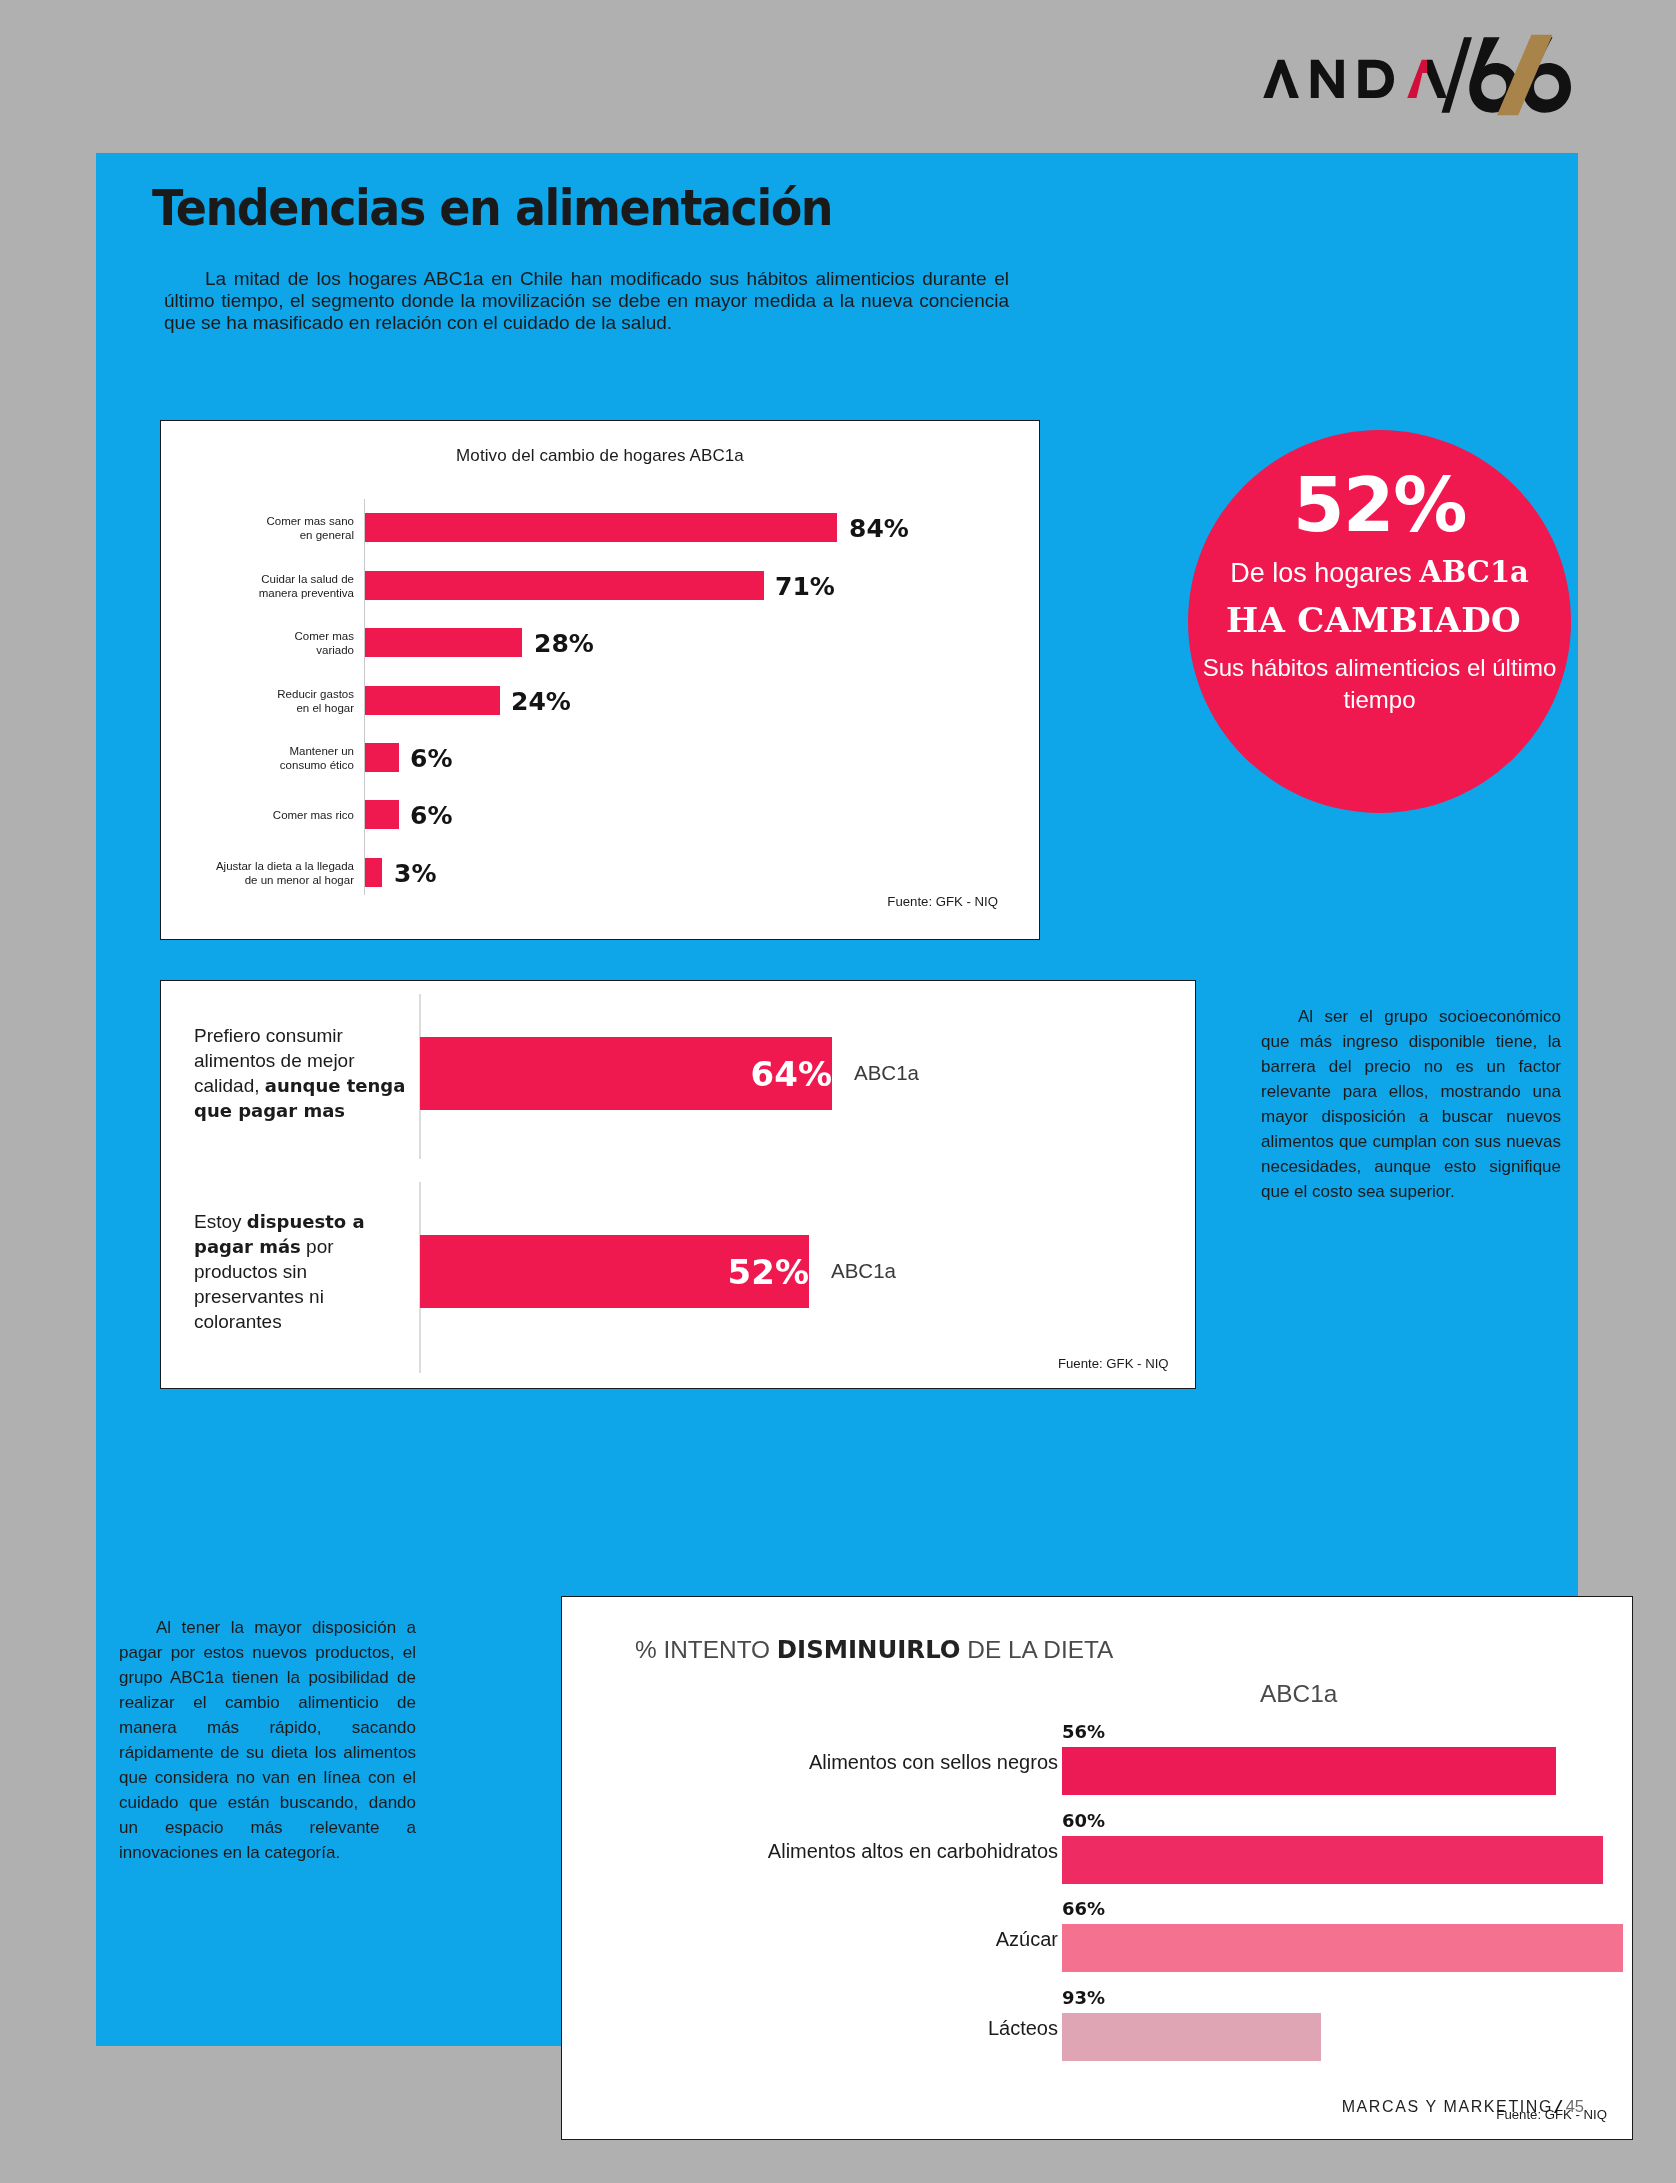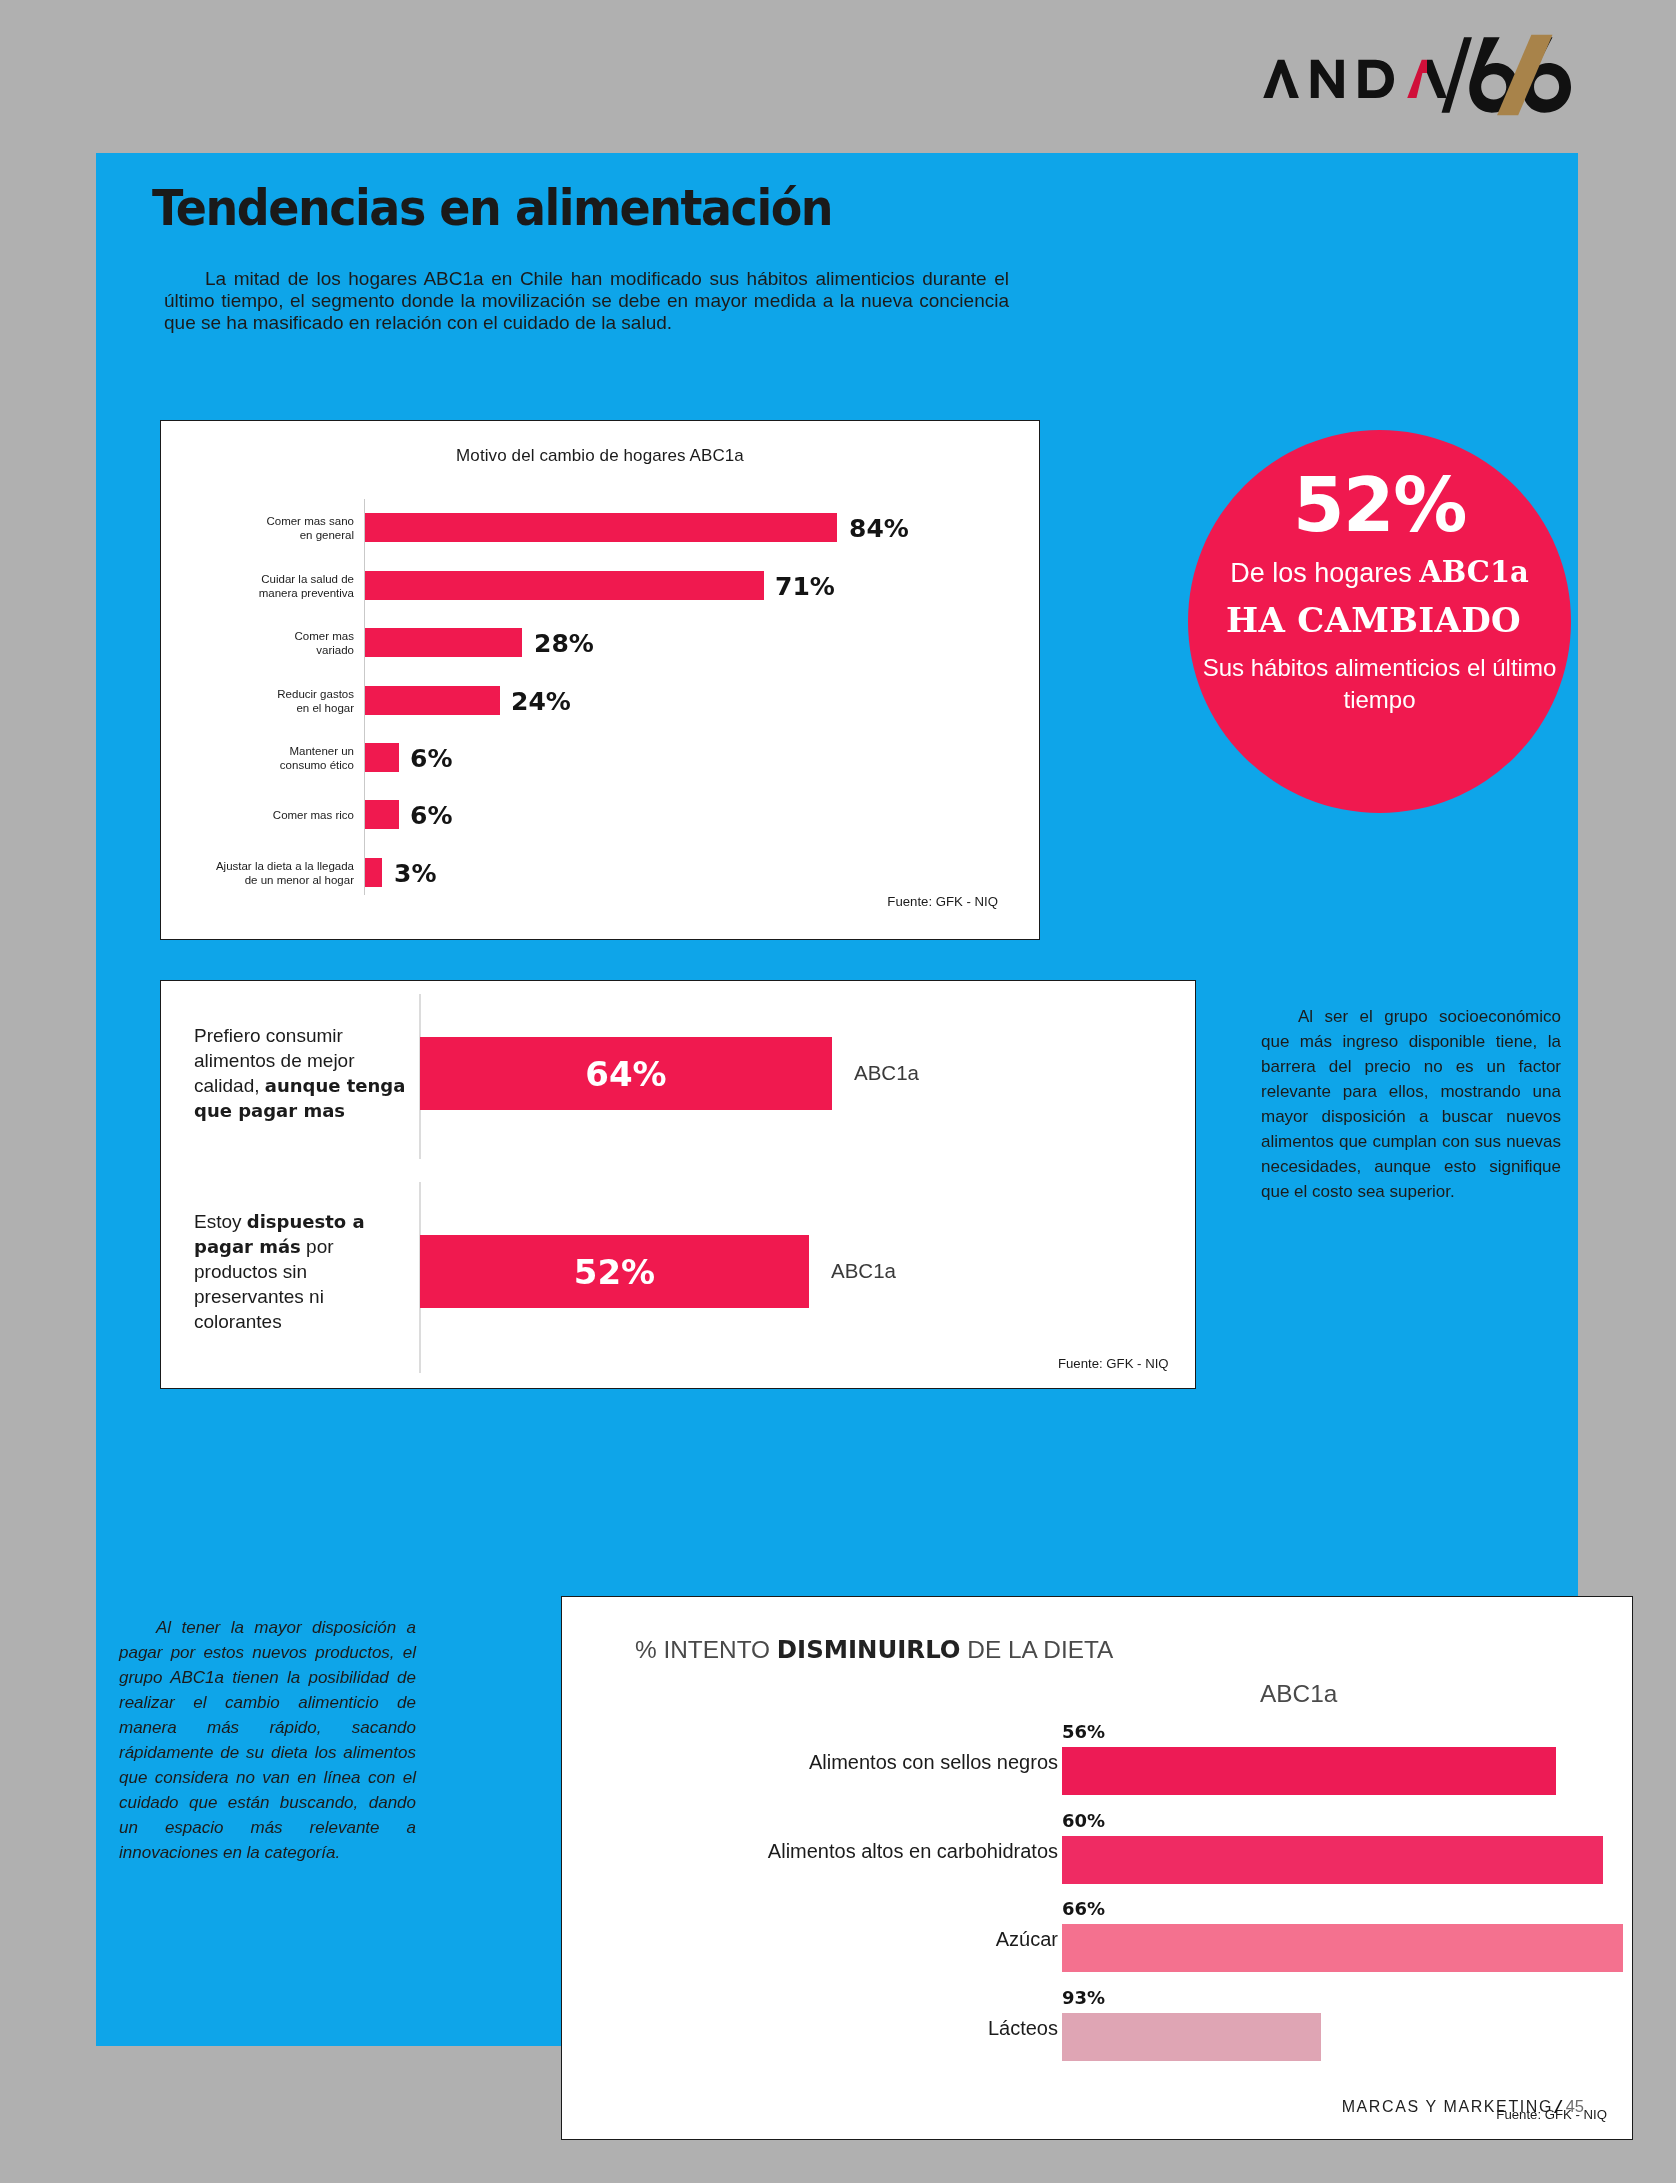--- a/index.html
+++ b/index.html
@@ -82,21 +82,21 @@
   .p2{left:64px;top:827px;width:1036px;height:409px;}
   .p2 .axis{position:absolute;left:258px;top:0;width:2px;background:#dcdcdc;}
   .p2blk{position:absolute;left:0;width:100%;}
   .p2blk .lbl{
     position:absolute;left:33px;width:218px;font-size:19px;line-height:25px;color:#1b1b1b;
     top:50%;transform:translateY(-50%);
   }
   .p2blk .lbl b{font-family:"DejaVu Sans",sans-serif;font-weight:bold;font-size:18px;}
   .p2blk .bar{
     position:absolute;left:259px;height:73px;background:#f0194f;
-    display:flex;align-items:center;justify-content:center;
+    display:flex;align-items:center;justify-content:flex-end;
   }
   .p2blk .bar span{
     font-family:"DejaVu Sans",sans-serif;font-weight:bold;color:#fff;font-size:34px;
   }
   .p2blk .seg{
     position:absolute;font-size:20.5px;color:#3a3a3a;top:50%;transform:translateY(-50%);
   }
 
   
   .p3{left:465px;top:1443px;width:1072px;height:544px;}
@@ -117,21 +117,21 @@
     font-family:"DejaVu Sans",sans-serif;font-weight:bold;font-size:18px;color:#141414;
   }
   .p3row .bar{position:absolute;left:500px;top:25px;height:48px;}
 
   
   .sidetxt{
     position:absolute;font-size:17px;line-height:25px;color:#1b1b1b;
     text-align:justify;text-indent:37px;
   }
   .side-right{left:1165px;top:851px;width:300px;}
-  .side-left{left:23px;top:1462px;width:297px;font-style:italic;}
+  .side-left{left:23px;top:1462px;width:297px;}
 
   
   .footer{
     position:absolute;left:1188px;top:2097px;width:396px;
     text-align:right;font-size:16px;letter-spacing:1.6px;color:#1f1f1f;
   }
   .footer .slash{
     font-family:"DejaVu Sans",sans-serif;font-weight:bold;
     font-style:italic;color:#111;padding:0 2.6px;
   }

